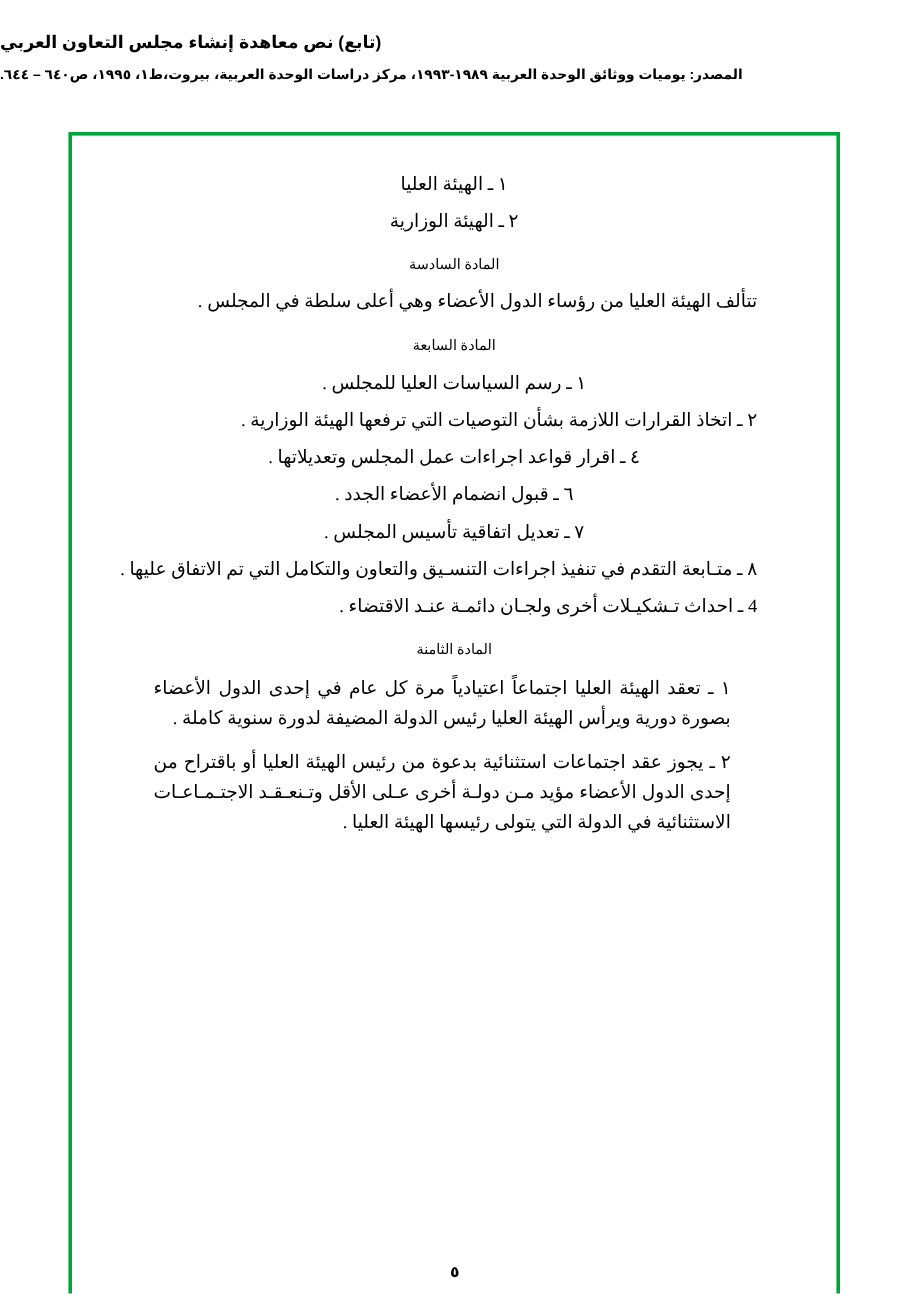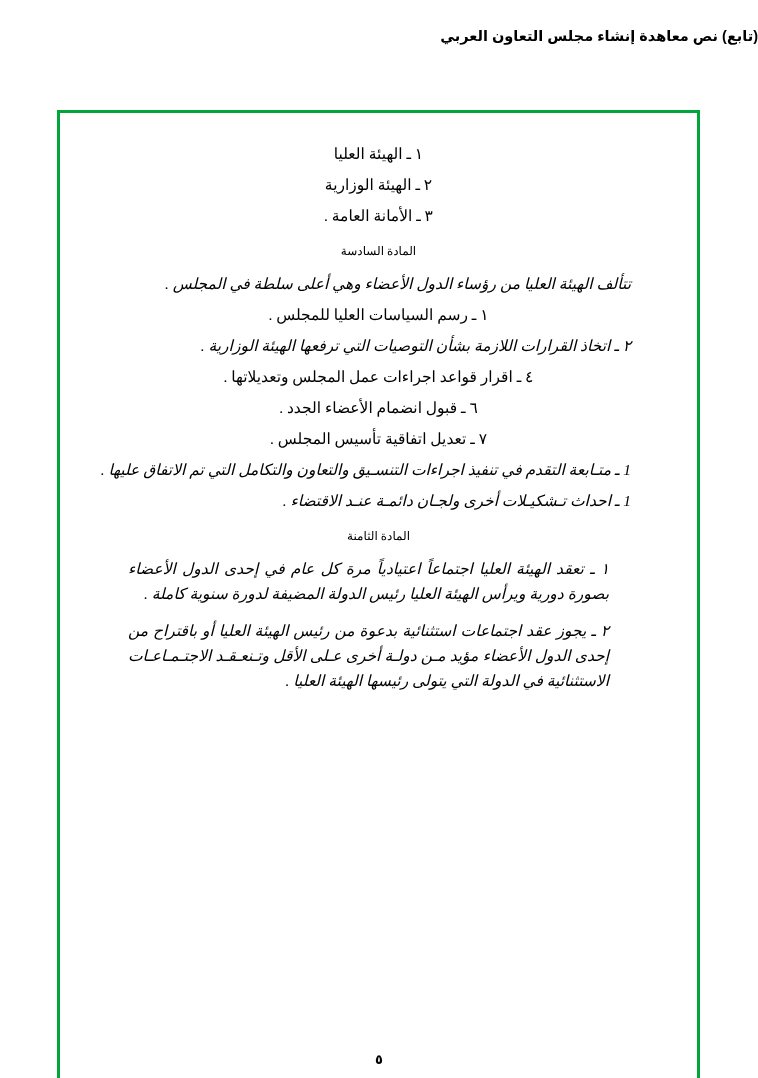--- a/index.html
+++ b/index.html
@@ -19,21 +19,21 @@
     position: absolute;
     inset: 0;
     width: 758px;
     height: 1078px;
   }
   .header {
     position: absolute;
     top: 28px;
     left: 0;
     right: 0;
-    text-align: right;
+    text-align: left;
   }
   .header-title {
     font-family: "Liberation Sans", "DejaVu Sans", sans-serif;
     font-weight: bold;
     font-size: 14.5px;
     letter-spacing: 0px;
     color: #000;
     margin-bottom: 11px;
     direction: rtl;
   }
@@ -68,21 +68,20 @@
     margin: 0 0 6px 0;
     text-align: right;
     direction: rtl;
   }
   .para.center {
     text-align: center;
   }
   .para.justify {
     text-align: justify;
     text-justify: inter-word;
-    font-style: italic;
   }
   .heading {
     font-size: 12px;
     line-height: 1.6;
     margin: 14px 0 9px 0;
     text-align: center;
     direction: rtl;
   }
   .list-top {
     margin-top: 2px;
@@ -107,40 +106,41 @@
     padding-right: 30px;
   }
 </style>
 </head>
 <body>
 
 <div class="page">
 
   <div class="header">
     <div class="header-title">(تابع) نص معاهدة إنشاء مجلس التعاون العربي</div>
+    <div class="header-source">المصدر: يوميات ووثائق الوحدة العربية ١٩٨٩-١٩٩٣، مركز دراسات الوحدة العربية، بيروت،ط١، ١٩٩٥، ص٦٤٠ – ٦٤٤.</div>
   </div>
 
   <div class="frame">
     <div class="content">
 
       <div class="para center list-top">١ ـ الهيئة العليا</div>
       <div class="para center">٢ ـ الهيئة الوزارية</div>
-      <div class="para center">٣ ـ الأمانة العامة .</div>
 
       <div class="heading">المادة السادسة</div>
       <div class="para justify indent-right-sm">تتألف الهيئة العليا من رؤساء الدول الأعضاء وهي أعلى سلطة في المجلس .</div>
 
+      <div class="heading">المادة السابعة</div>
 
       <div class="para center">١ ـ رسم السياسات العليا للمجلس .</div>
       <div class="para justify indent-right-sm">٢ ـ اتخاذ القرارات اللازمة بشأن التوصيات التي ترفعها الهيئة الوزارية .</div>
       <div class="para center">٤ ـ اقرار قواعد اجراءات عمل المجلس وتعديلاتها .</div>
       <div class="para center">٦ ـ قبول انضمام الأعضاء الجدد .</div>
       <div class="para center">٧ ـ تعديل اتفاقية تأسيس المجلس .</div>
-      <div class="para justify indent-right-sm">1 ـ متـابعة التقدم في تنفيذ اجراءات التنسـيق والتعاون والتكامل التي تم الاتفاق عليها .</div>
-      <div class="para justify indent-right-sm">1 ـ احداث تـشكيـلات أخرى ولجـان دائمـة عنـد الاقتضاء .</div>
+      <div class="para justify indent-right-sm">٨ ـ متـابعة التقدم في تنفيذ اجراءات التنسـيق والتعاون والتكامل التي تم الاتفاق عليها .</div>
+      <div class="para justify indent-right-sm">4 ـ احداث تـشكيـلات أخرى ولجـان دائمـة عنـد الاقتضاء .</div>
 
       <div class="heading">المادة الثامنة</div>
       <div class="para justify indent-right">١ ـ تعقد الهيئة العليا اجتماعاً اعتيادياً مرة كل عام في إحدى الدول الأعضاء بصورة دورية ويرأس الهيئة العليا رئيس الدولة المضيفة لدورة سنوية كاملة .</div>
       <div class="spacer-sm"></div>
       <div class="para justify indent-right">٢ ـ يجوز عقد اجتماعات استثنائية بدعوة من رئيس الهيئة العليا أو باقتراح من إحدى الدول الأعضاء مؤيد مـن دولـة أخرى عـلى الأقل وتـنعـقـد الاجتـمـاعـات الاستثنائية في الدولة التي يتولى رئيسها الهيئة العليا .</div>
 
     </div>
   </div>
 
   <div class="page-number">٥</div>

